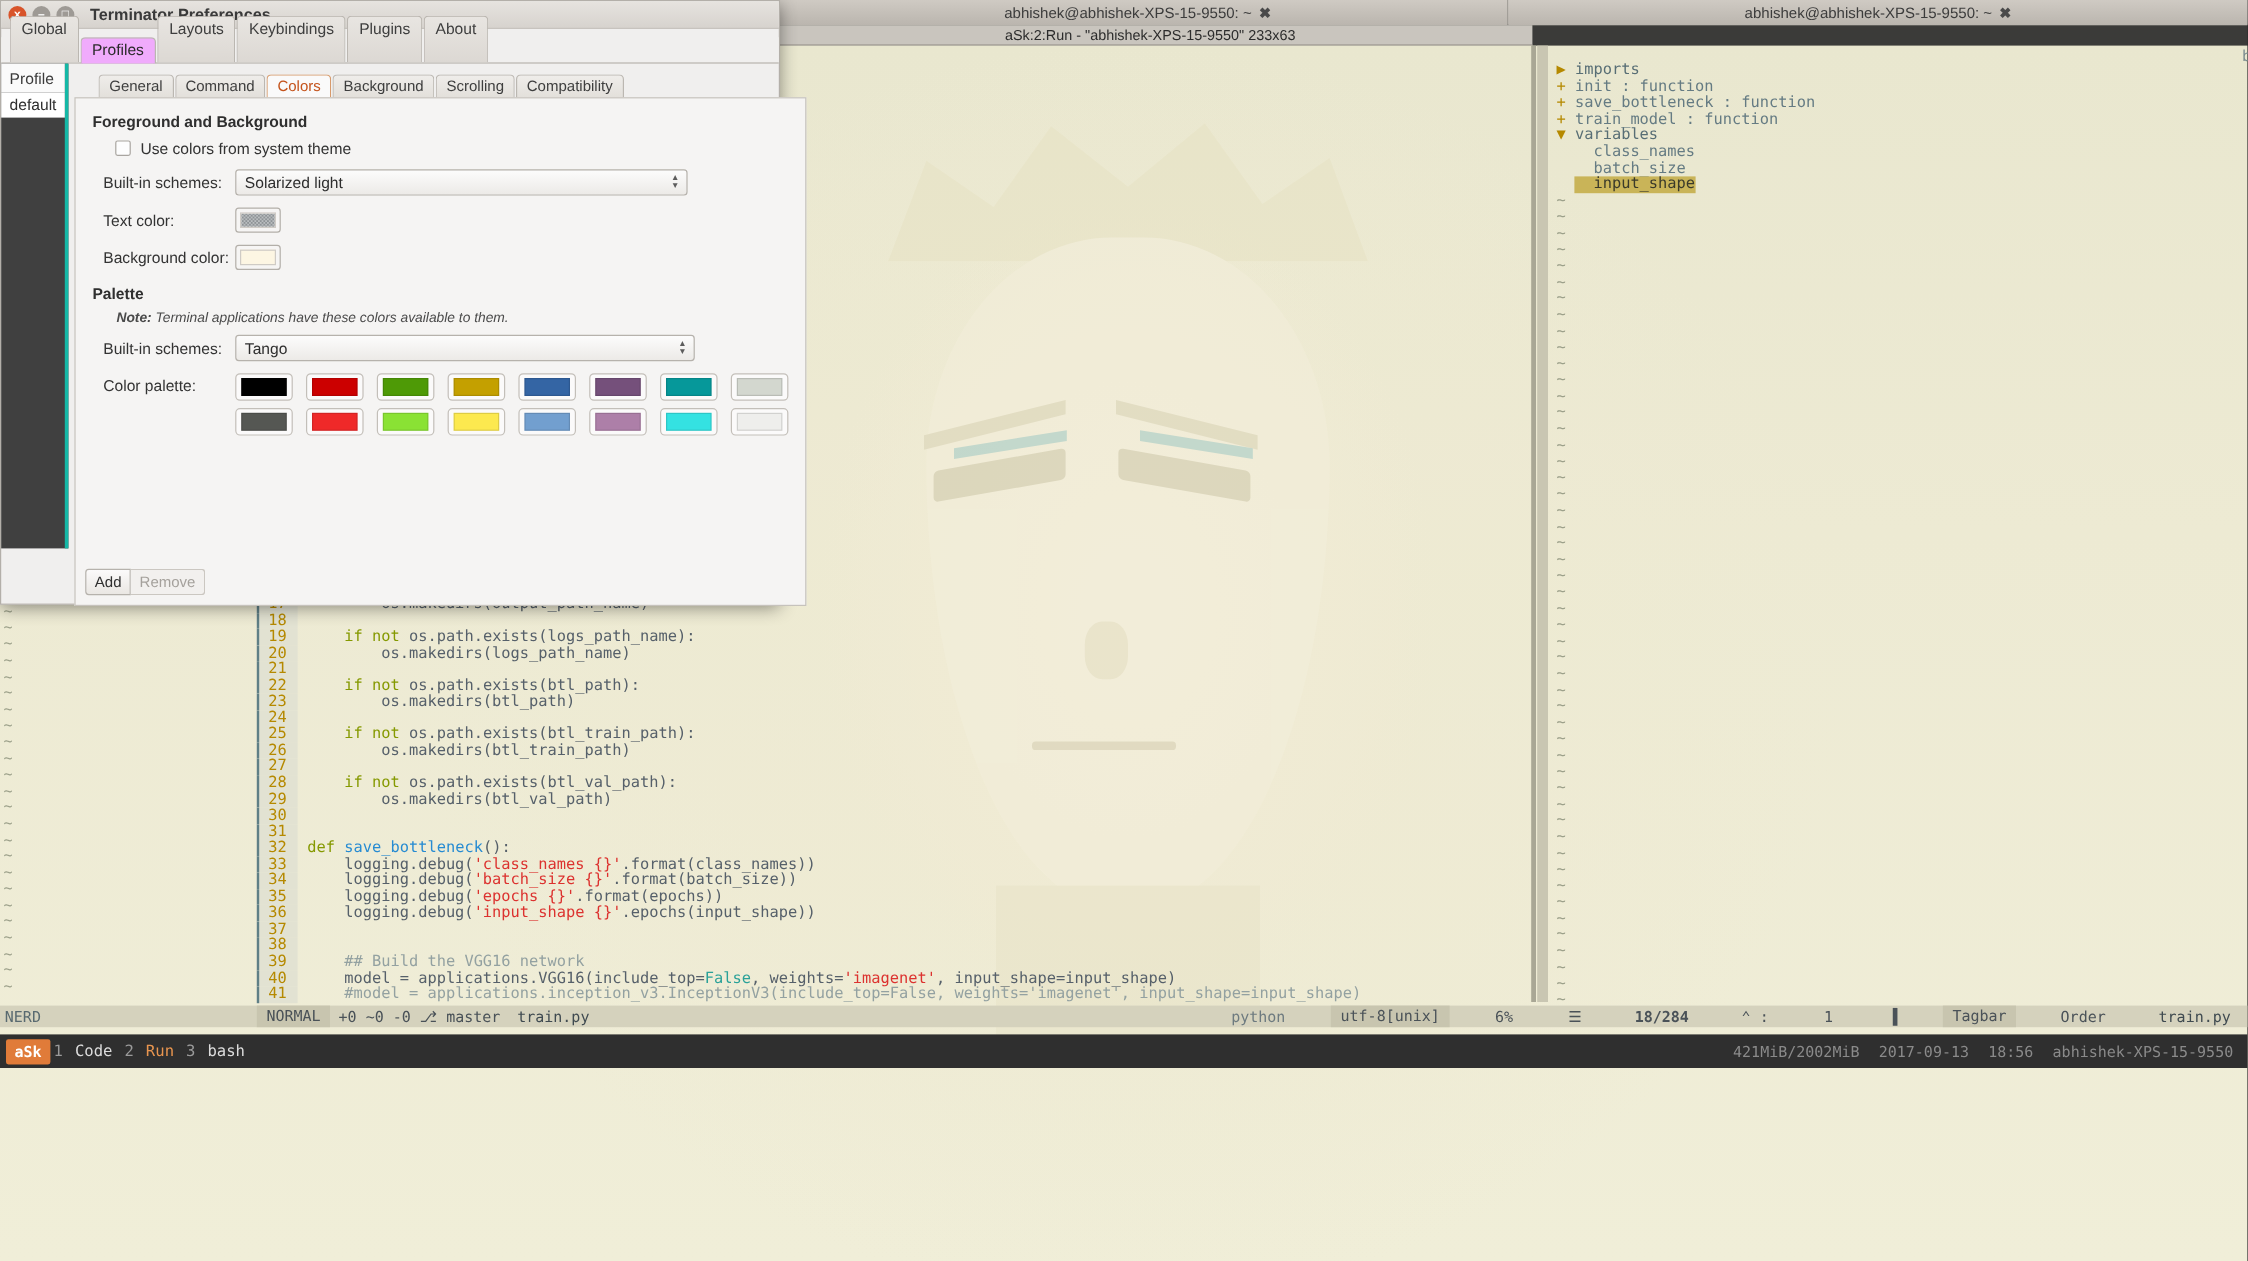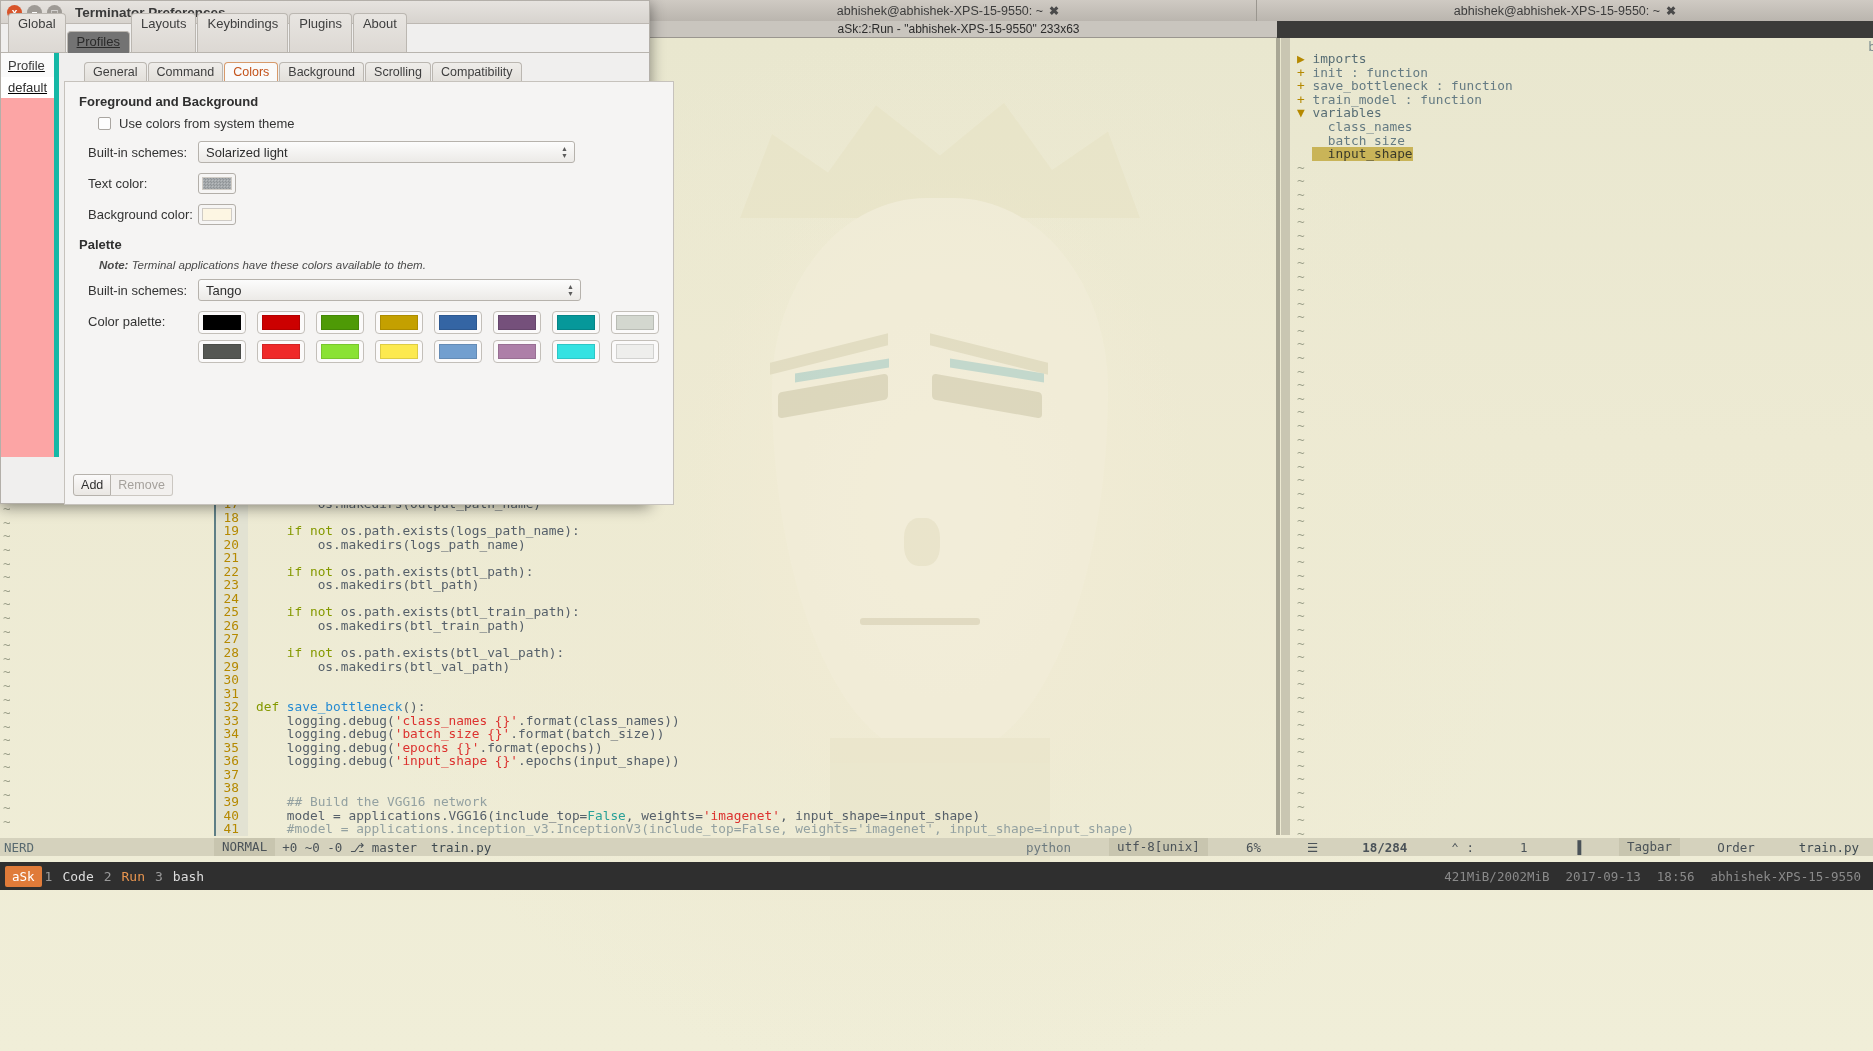--- a/index.html
+++ b/index.html
@@ -95,21 +95,21 @@
   .sl-ft { color:#6d7a7f; padding:0 8px; }
   .sl-enc { background:#c8c5af; padding:0 8px; height:18px; line-height:18px; }
   .sl-pct { padding:0 8px; }
   .sl-ln { font-weight:bold; padding:0 6px; }
   .sl-tag { background:#c8c5af; padding:0 8px; height:18px; line-height:18px; }
 
   
   .bottombar { position:absolute; left:0; top:862px; width:1873px; height:28px;
      background:#2f2f2f; color:#cfcfcf; font-family:"DejaVu Sans Mono",monospace; font-size:13px;
      display:flex; align-items:center; }
-  .bb-ask { background:#e07b39; color:#fff; padding:3px 7px; margin-left:5px; border-radius:2px; font-size:12.5px;}
+  .bb-ask { background:#e07b39; color:#fff; padding:3px 7px; margin-left:5px; border-radius:2px; font-size:12.5px;font-weight:bold;}
   .bb-item { padding:0 7px; color:#dcdcdc; }
   .bb-num { color:#9a9a9a; padding:0 3px;}
   .bb-active { color:#e8954f; }
   .bb-right { margin-left:auto; display:flex; align-items:center; color:#c9c9c9; font-size:12.5px; }
   .bb-sep { padding:0 8px; color:#8a8a8a; }
 
   
   .dlg { position:absolute; left:0px; top:0px; width:650px; height:504px;
      background:#f0efee; border:1px solid #b3afa9; box-shadow:0 3px 14px rgba(0,0,0,0.45); }
   .dlg-title { height:23px; background:linear-gradient(to bottom,#e6e3df,#d7d3ce);
@@ -118,24 +118,24 @@
         justify-content:center; font-size:10px; color:#fff; font-weight:bold; }
   .wb-close { background:#d8542a; }
   .wb-min   { background:#9e9a95; }
   .wb-max   { background:#9e9a95; }
   .dlg-title-text { margin-left:8px; font-size:13.5px; font-weight:bold; color:#3a3a3a; }
 
   .maintabs { display:flex; align-items:flex-end; height:22px; padding-left:7px; gap:1px;
      border-bottom:1px solid #b8b4ae; background:#f0efee; margin-top:7px;}
   .mt { font-size:13px; padding:2px 9px 21px; border:1px solid #bbb7b1; border-bottom:none;
       border-radius:4px 4px 0 0; background:linear-gradient(to bottom,#e8e5e1,#dcd8d3); color:#3e3e3e; cursor:default;}
-  .mt.sel { background:#737373; color:#2a2a2a; position:relative; top:1px; padding-bottom:4px;text-decoration:underline; }
+  .mt.sel { background:#f0abfc; color:#2a2a2a; position:relative; top:1px; padding-bottom:4px; }
 
   .dlg-body { display:flex; height:404px; }
-  .profile-col { width:101px; background:#fca5a5; border-right:5px solid #14b8a6;text-decoration:underline; }
+  .profile-col { width:101px; background:#404040; border-right:3px solid #14b8a6; }
   .profile-hdr { font-size:13px; color:#3c3c3c; padding:5px 7px 4px; background:#fafafa; }
   .profile-item { font-size:13px; color:#2e2e2e; padding:3px 7px; }
   .profile-item.sel { background:#fff; }
 
   .right-col { flex:1; padding:8px 8px 0 5px; }
   .subtabs { display:flex; align-items:flex-end; gap:1px; padding-left:20px; }
   .st { font-size:12.5px; padding:2px 8px 3px; border:1px solid #bbb7b1; border-bottom:none;
      border-radius:4px 4px 0 0; background:linear-gradient(to bottom,#efedea,#e2dfda); color:#3e3e3e; }
   .st.sel { background:#fafafa; color:#c4531b; border-color:#d79a6b; position:relative; top:1px; padding-bottom:4px;}
 

